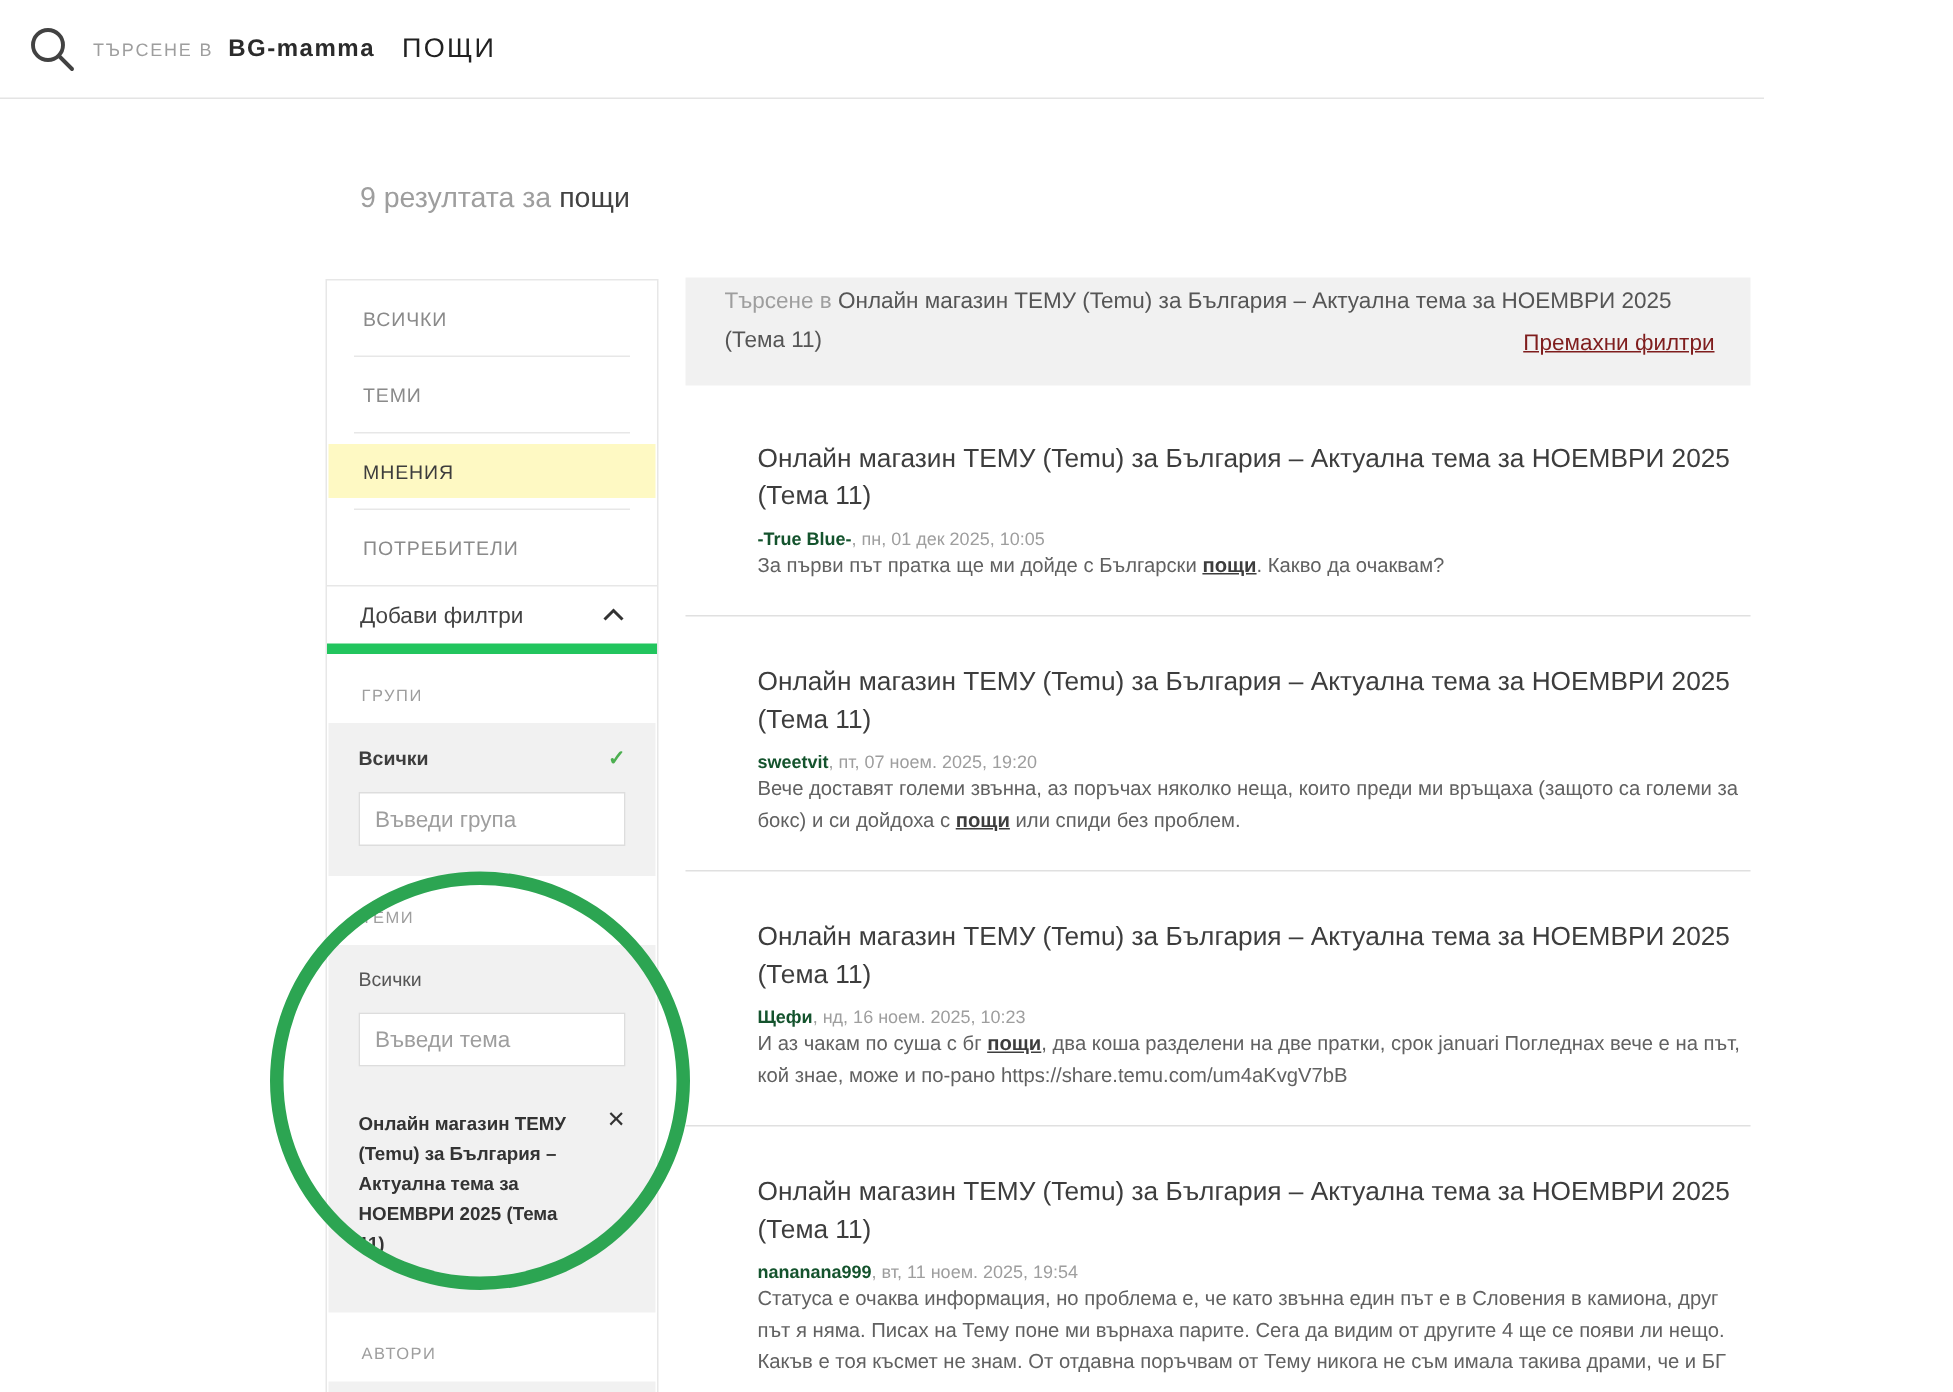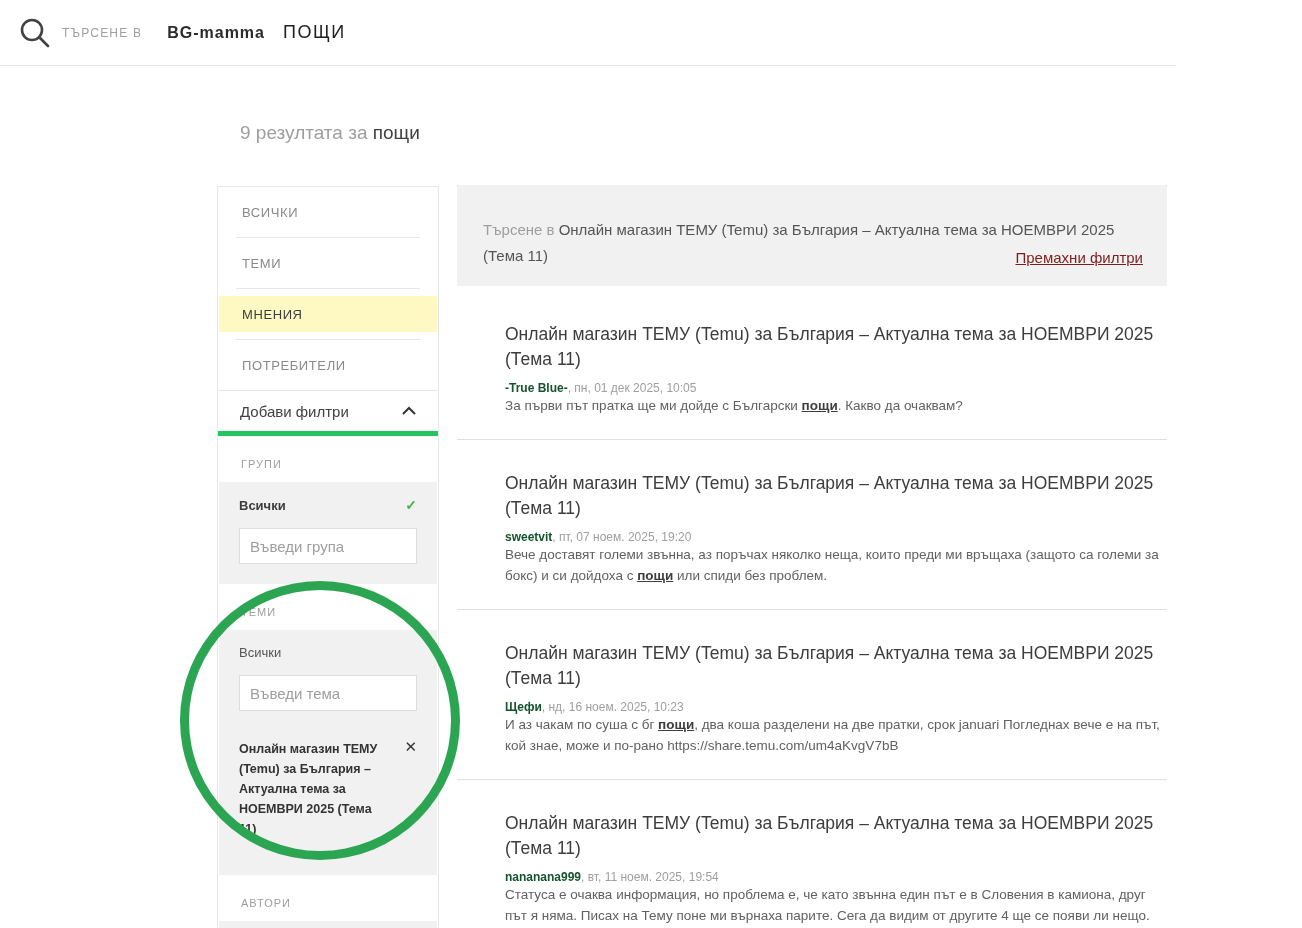--- a/index.html
+++ b/index.html
@@ -5,35 +5,35 @@
   * { margin:0; padding:0; box-sizing:border-box; }
   html,body { width:1302px; height:928px; overflow:hidden; background:#fff;
     font-family:"Liberation Sans", sans-serif; }
   .page { position:relative; width:1176px; height:928px; }
 
   
   .topbar { position:absolute; top:0; left:0; width:100%; height:66px; background:#fff;
     border-bottom:1px solid #e4e4e4; display:flex; align-items:center; padding-left:18px; }
   .search-icon { width:34px; height:34px; margin-right:10px; flex:0 0 auto; }
   .topbar-label { font-size:12px; color:#9e9e9e; letter-spacing:1.2px; margin-right:10px; }
-  .topbar-logo { font-size:16px; font-weight:800; color:#2b2b2b; letter-spacing:1px; margin-right:18px;margin-left:15px; }
+  .topbar-logo { font-size:16px; font-weight:800; color:#2b2b2b; letter-spacing:1px; margin-right:18px; }
   .topbar-query { font-size:18px; color:#212121; letter-spacing:1.5px; }
 
   
   .results-heading { position:absolute; left:240px; top:122px; font-size:19px; color:#9e9e9e; }
   .results-heading .query { color:#424242; }
 
   
   .sidebar { position:absolute; left:217px; top:186px; width:222px; height:760px;
     border:1px solid #e7e7e7; background:#fff; }
   .tab { height:36px; margin:7px 1px; display:flex; align-items:center; padding-left:23px;
     font-size:13px; letter-spacing:.6px; color:#8a8a8a; cursor:pointer; }
   .tab.active { background:#fef9c3; color:#3d3d3d; }
   .tab-divider { border-top:1px solid #e7e7e7; margin:0 18px; }
-  .addfilters { height:46px; border-top:1px solid #e7e7e7; border-bottom:5px solid #22c55e;
+  .addfilters { height:46px; border-top:1px solid #e7e7e7; border-bottom:7px solid #22c55e;
     display:flex; align-items:center; padding:0 22px; font-size:15px; color:#424242; cursor:pointer; }
   .addfilters .chev { margin-left:auto; }
   .section-label { font-size:11px; letter-spacing:1px; color:#9e9e9e; margin:22px 0 12px 23px; }
   .filter-box { background:#f1f1f1; margin:0 1px; padding:15px 20px 20px 20px; }
   .filter-row { display:flex; align-items:center; font-size:13px; color:#3d3d3d; }
   .filter-row .all-bold { font-weight:bold; }
   .filter-row .all-normal { font-weight:normal; color:#555; }
   .filter-row .check { margin-left:auto; color:#4caf50; font-size:14px; font-weight:bold; }
   .filter-input { width:100%; height:36px; margin-top:15px; border:1px solid #ddd; background:#fff;
     font-size:15px; color:#b91c1c; padding:0 10px; font-family:"Liberation Sans",sans-serif; }
@@ -41,21 +41,21 @@
   .topic-chip { display:flex; margin-top:28px; }
   .topic-chip-text { font-size:12.5px; font-weight:bold; color:#333; line-height:20px; width:152px; }
   .topic-chip-x { margin-left:auto; font-size:15px; color:#333; cursor:pointer; line-height:16px; }
 
   
   .anno-circle { position:absolute; left:180px; top:581px; width:280px; height:279px;
     border:9px solid #2ca552; border-radius:50%; z-index:50; pointer-events:none; }
 
   
   .content { position:absolute; left:457px; top:185px; width:710px; }
-  .filter-notice { position:relative; background:#f1f1f1; padding:32px 26px 17px 26px;
+  .filter-notice { position:relative; background:#f1f1f1; padding:3px 26px 17px 26px;
     font-size:15px; line-height:26px; color:#555; }
   .filter-notice .prefix { color:#9e9e9e; }
   .filter-notice .remove-link { position:absolute; right:24px; bottom:15px; color:#7f1d1d;
     font-size:15px; cursor:pointer; background:#f1f1f1; padding-left:8px;text-decoration:underline; }
   .results-list { margin-top:5px; }
   .result { border-bottom:1px solid #e0e0e0; padding:31px 0 23px 48px; }
   .result:last-child { border-bottom:none; }
   .result-title { font-size:17.5px; color:#3d3d3d; line-height:25px; max-width:662px; cursor:pointer; }
   .result-meta { margin-top:9px; font-size:12px; color:#9e9e9e; }
   .result-meta .author { font-weight:bold; color:#14532d; }

